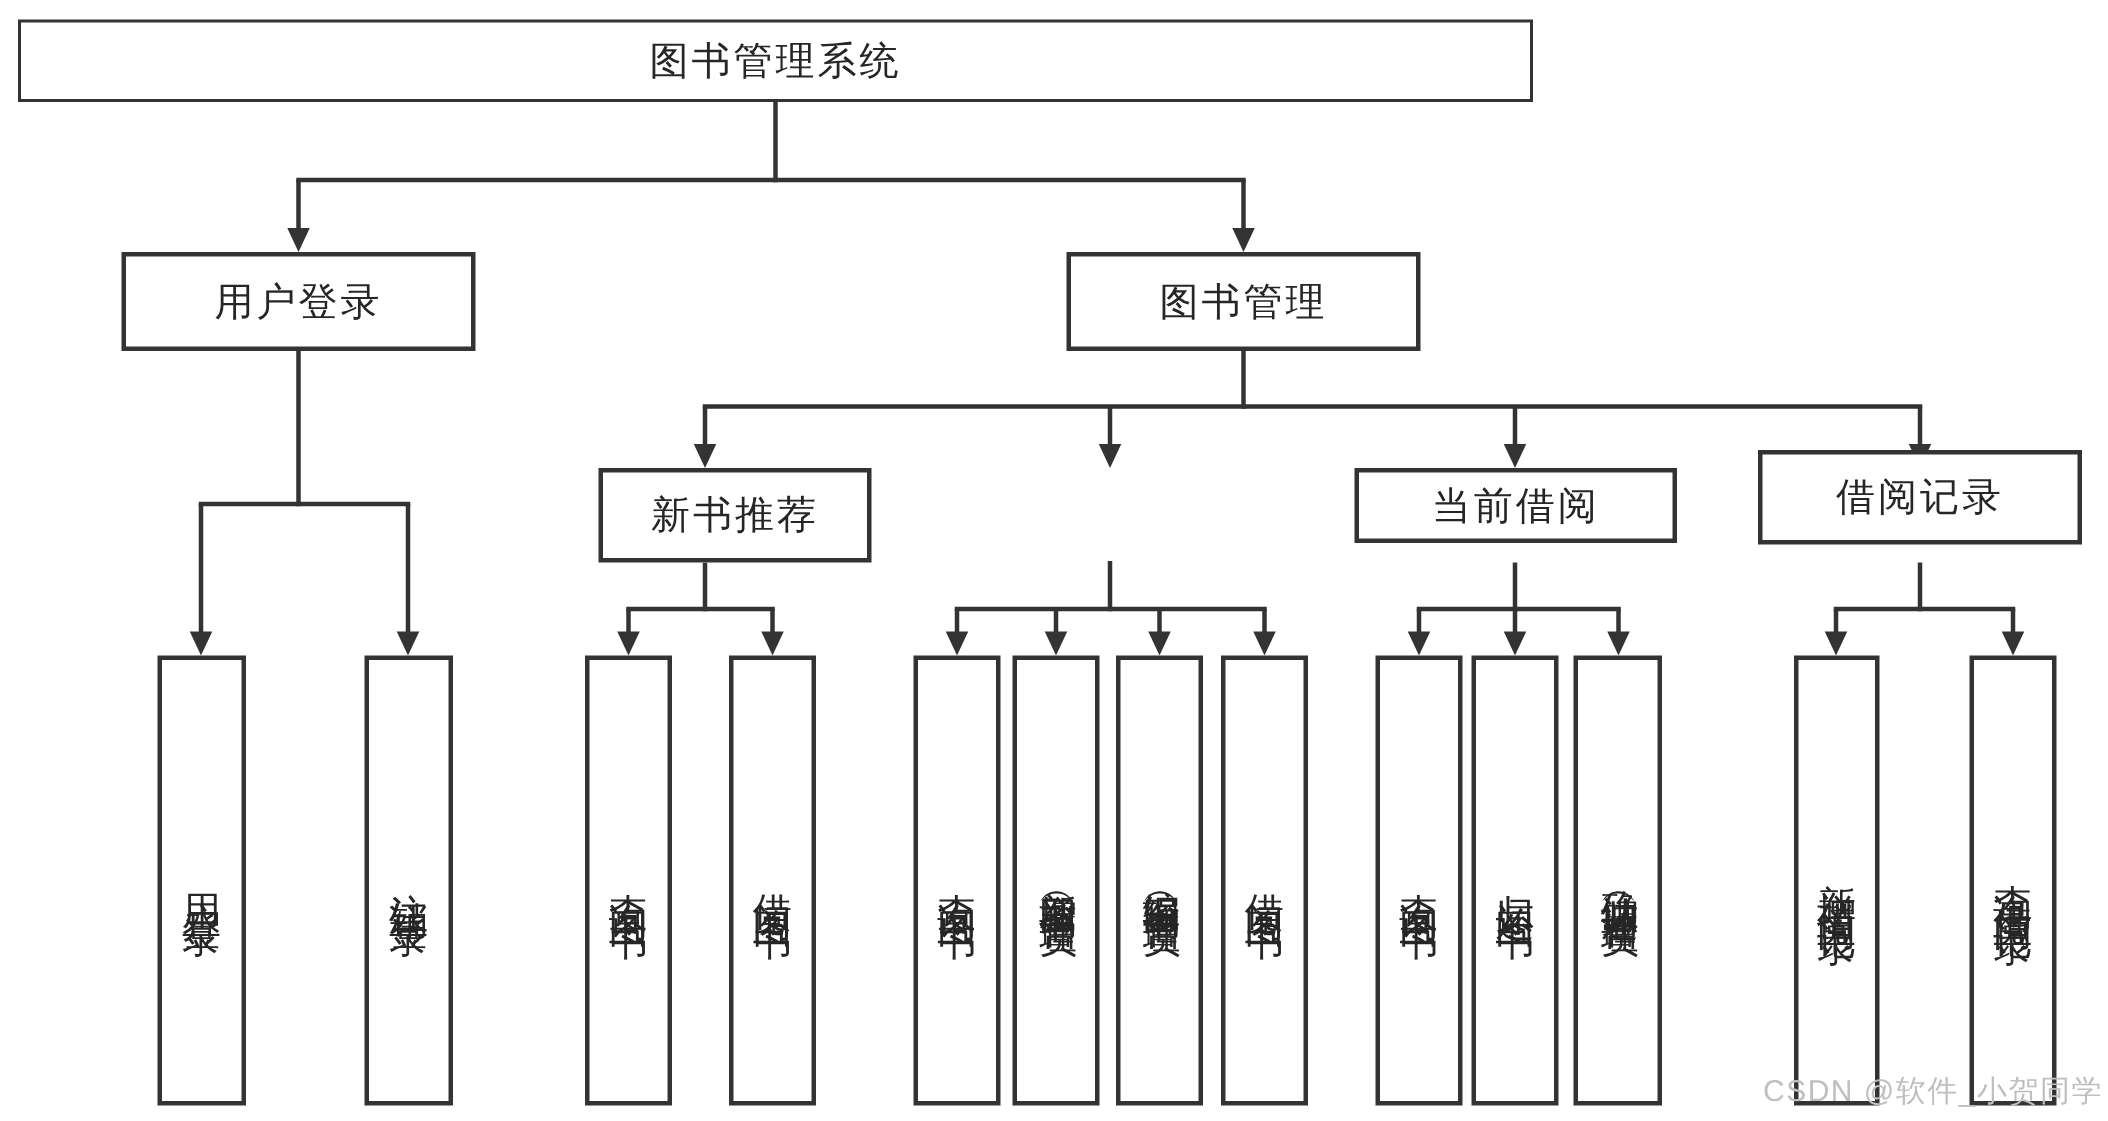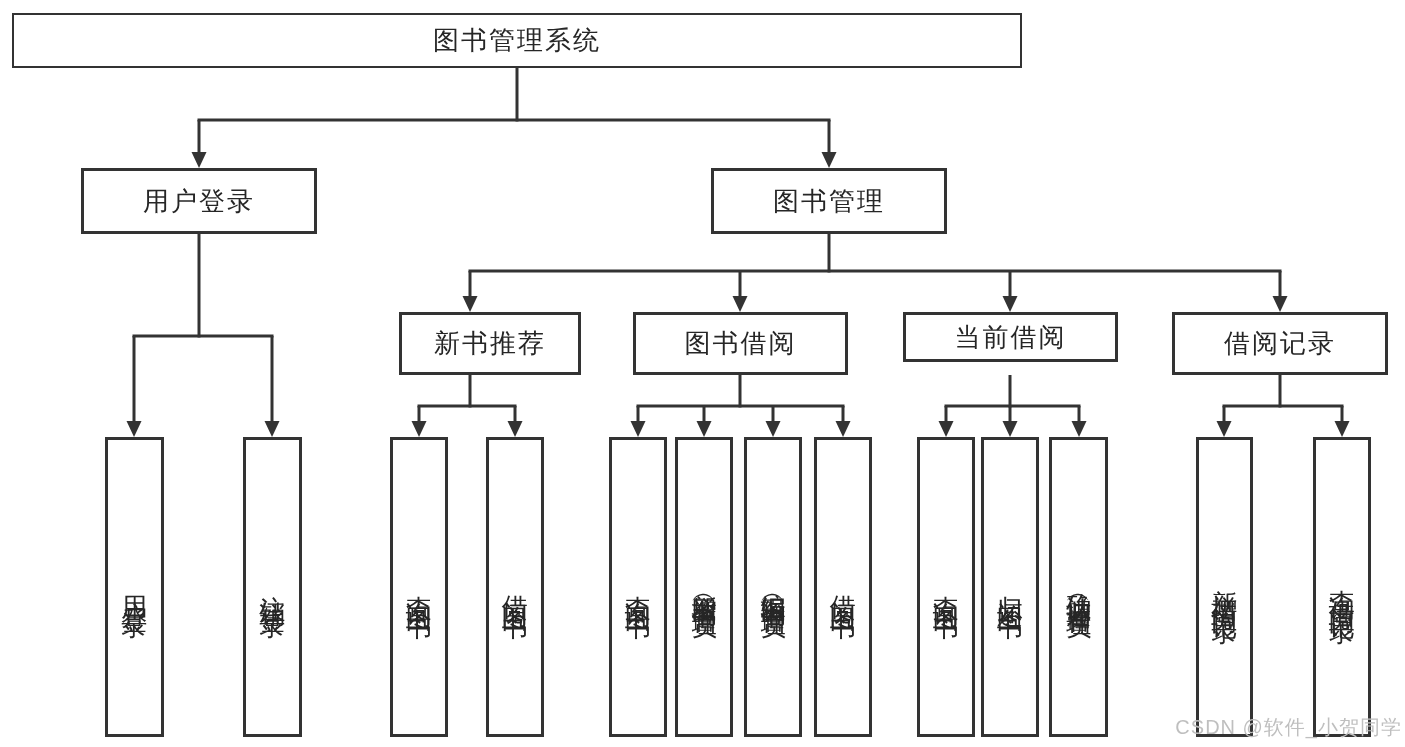--- a/index.html
+++ b/index.html
@@ -143,27 +143,24 @@
   <div class="node h" style="left:81px; top:168px; width:236px; height:66px;">
     <span>用户登录</span>
   </div>
   <div class="node h" style="left:711px; top:168px; width:236px; height:66px;justify-content:center;">
     <span>图书管理</span>
   </div>
 
   <div class="node h" style="left:363px; top:312px; width:182px; height:63px;margin-left:36px;">
     <span>新书推荐</span>
   </div>
-  <div class="node h" style="left:633px; top:312px; width:215px; height:63px;">
-    <span>图书借阅</span>
-  </div>
   <div class="node h" style="left:903px; top:312px; width:215px; height:50px;">
     <span>当前借阅</span>
   </div>
-  <div class="node h" style="left:1172px; top:312px; width:216px; height:63px;">
+  <div class="node h" style="left:1172px; top:300px; width:216px; height:63px;">
     <span>借阅记录</span>
   </div>
 
   <div class="node v" style="left:105px; top:437px; width:59px; height:300px;">
     <span>用户登录</span>
   </div>
   <div class="node v" style="left:243px; top:437px; width:59px; height:300px;">
     <span>注销登录</span>
   </div>
 

